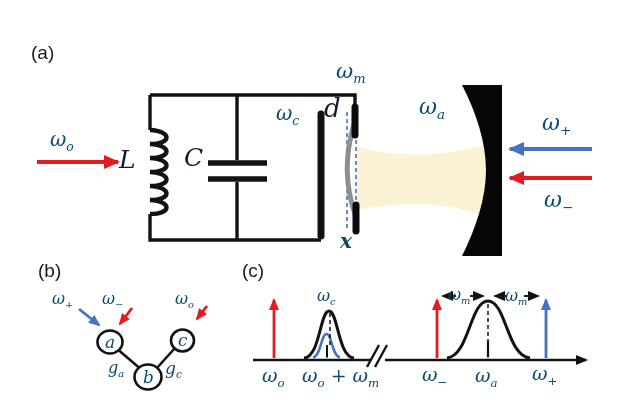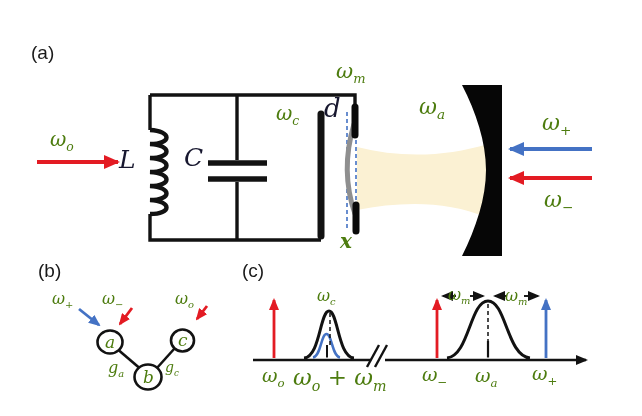--- a/index.html
+++ b/index.html
@@ -7,21 +7,21 @@
     position:relative;width:642px;height:416px;background:#ffffff;overflow:hidden;
     font-family:"Liberation Sans",sans-serif;
   }
   .stage svg{position:absolute;left:0;top:0;}
   .tag{
     position:absolute;font-family:"Liberation Sans",sans-serif;
     color:#1a1a1a;font-size:19px;line-height:1;
   }
   .m{
     position:absolute;font-family:"DejaVu Serif","Liberation Serif",serif;
-    font-style:italic;color:#4d7c0f;line-height:1;white-space:nowrap;
+    font-style:italic;color:#0c4a6e;line-height:1;white-space:nowrap;
   }
   .m sub{font-size:0.62em;line-height:1;}
   .latin{color:#17172f;}
   .bold{font-weight:700;}
 </style>
 </head>
 <body>
 
 <div class="stage">
 
@@ -130,24 +130,24 @@
   <div class="m" style="left:542px;top:112px;font-size:22px"><span>ω</span><sub>+</sub></div>
   <div class="m" style="left:544px;top:189px;font-size:22px"><span>ω</span><sub>−</sub></div>
 
   <div class="m" style="left:52px;top:291px;font-size:16px"><span>ω</span><sub>+</sub></div>
   <div class="m" style="left:102px;top:291px;font-size:16px"><span>ω</span><sub>−</sub></div>
   <div class="m" style="left:175px;top:291px;font-size:16px"><span>ω</span><sub>o</sub></div>
   <div class="m" style="left:105px;top:334px;font-size:17px"><span>a</span></div>
   <div class="m" style="left:143px;top:369px;font-size:17px"><span>b</span></div>
   <div class="m" style="left:178px;top:332px;font-size:17px"><span>c</span></div>
   <div class="m" style="left:108px;top:360px;font-size:16px"><span>g</span><sub>a</sub></div>
-  <div class="m" style="left:165px;top:360px;font-size:14px"><span>g</span><sub>c</sub></div>
+  <div class="m" style="left:165px;top:360px;font-size:17px"><span>g</span><sub>c</sub></div>
 
   <div class="m" style="left:317px;top:288px;font-size:16px"><span>ω</span><sub>c</sub></div>
   <div class="m" style="left:448px;top:287px;font-size:16px"><span>ω</span><sub>m</sub></div>
   <div class="m" style="left:505px;top:288px;font-size:16px"><span>ω</span><sub>m</sub></div>
   <div class="m" style="left:262px;top:366px;font-size:19px"><span>ω</span><sub>o</sub></div>
-  <div class="m" style="left:293px;top:366px;font-size:23px"><span>ω</span><sub>o</sub><span> + </span><span>ω</span><sub>m</sub></div>
+  <div class="m" style="left:302px;top:366px;font-size:19px"><span>ω</span><sub>o</sub><span> + </span><span>ω</span><sub>m</sub></div>
   <div class="m" style="left:422px;top:365px;font-size:19px"><span>ω</span><sub>−</sub></div>
   <div class="m" style="left:475px;top:366px;font-size:19px"><span>ω</span><sub>a</sub></div>
   <div class="m" style="left:532px;top:364px;font-size:19px"><span>ω</span><sub>+</sub></div>
 
 </div>
 
 </body></html>

